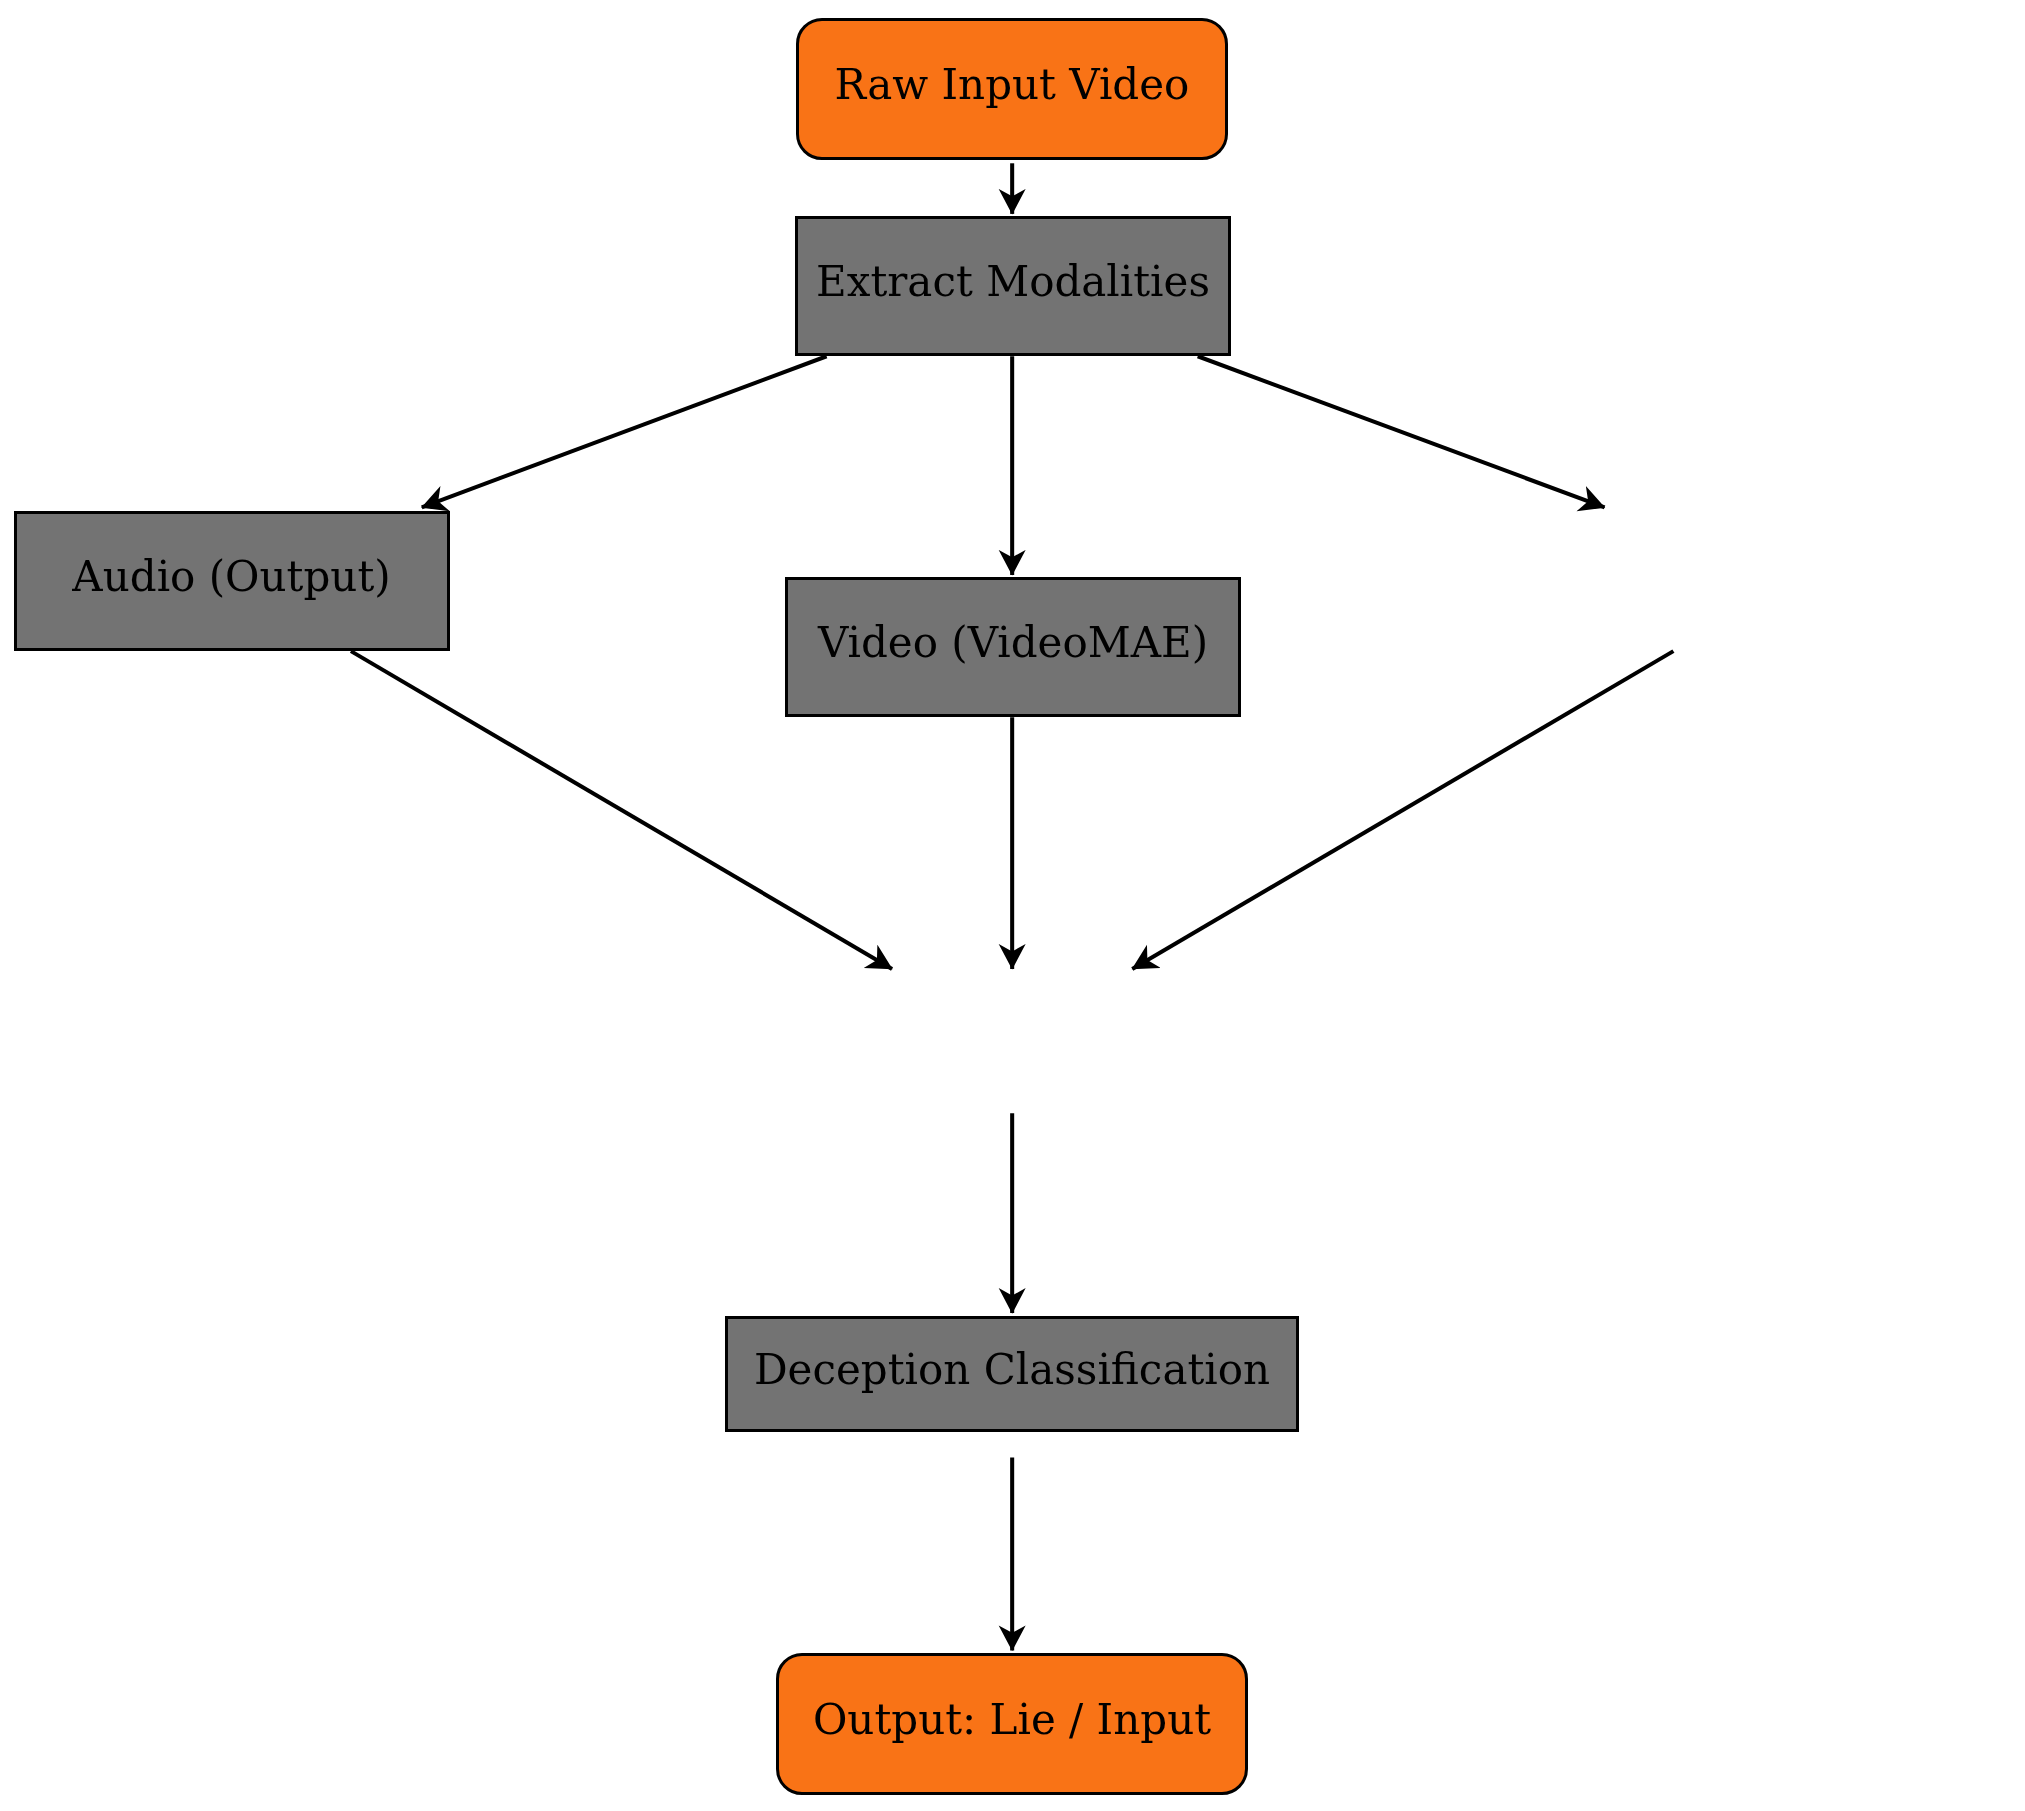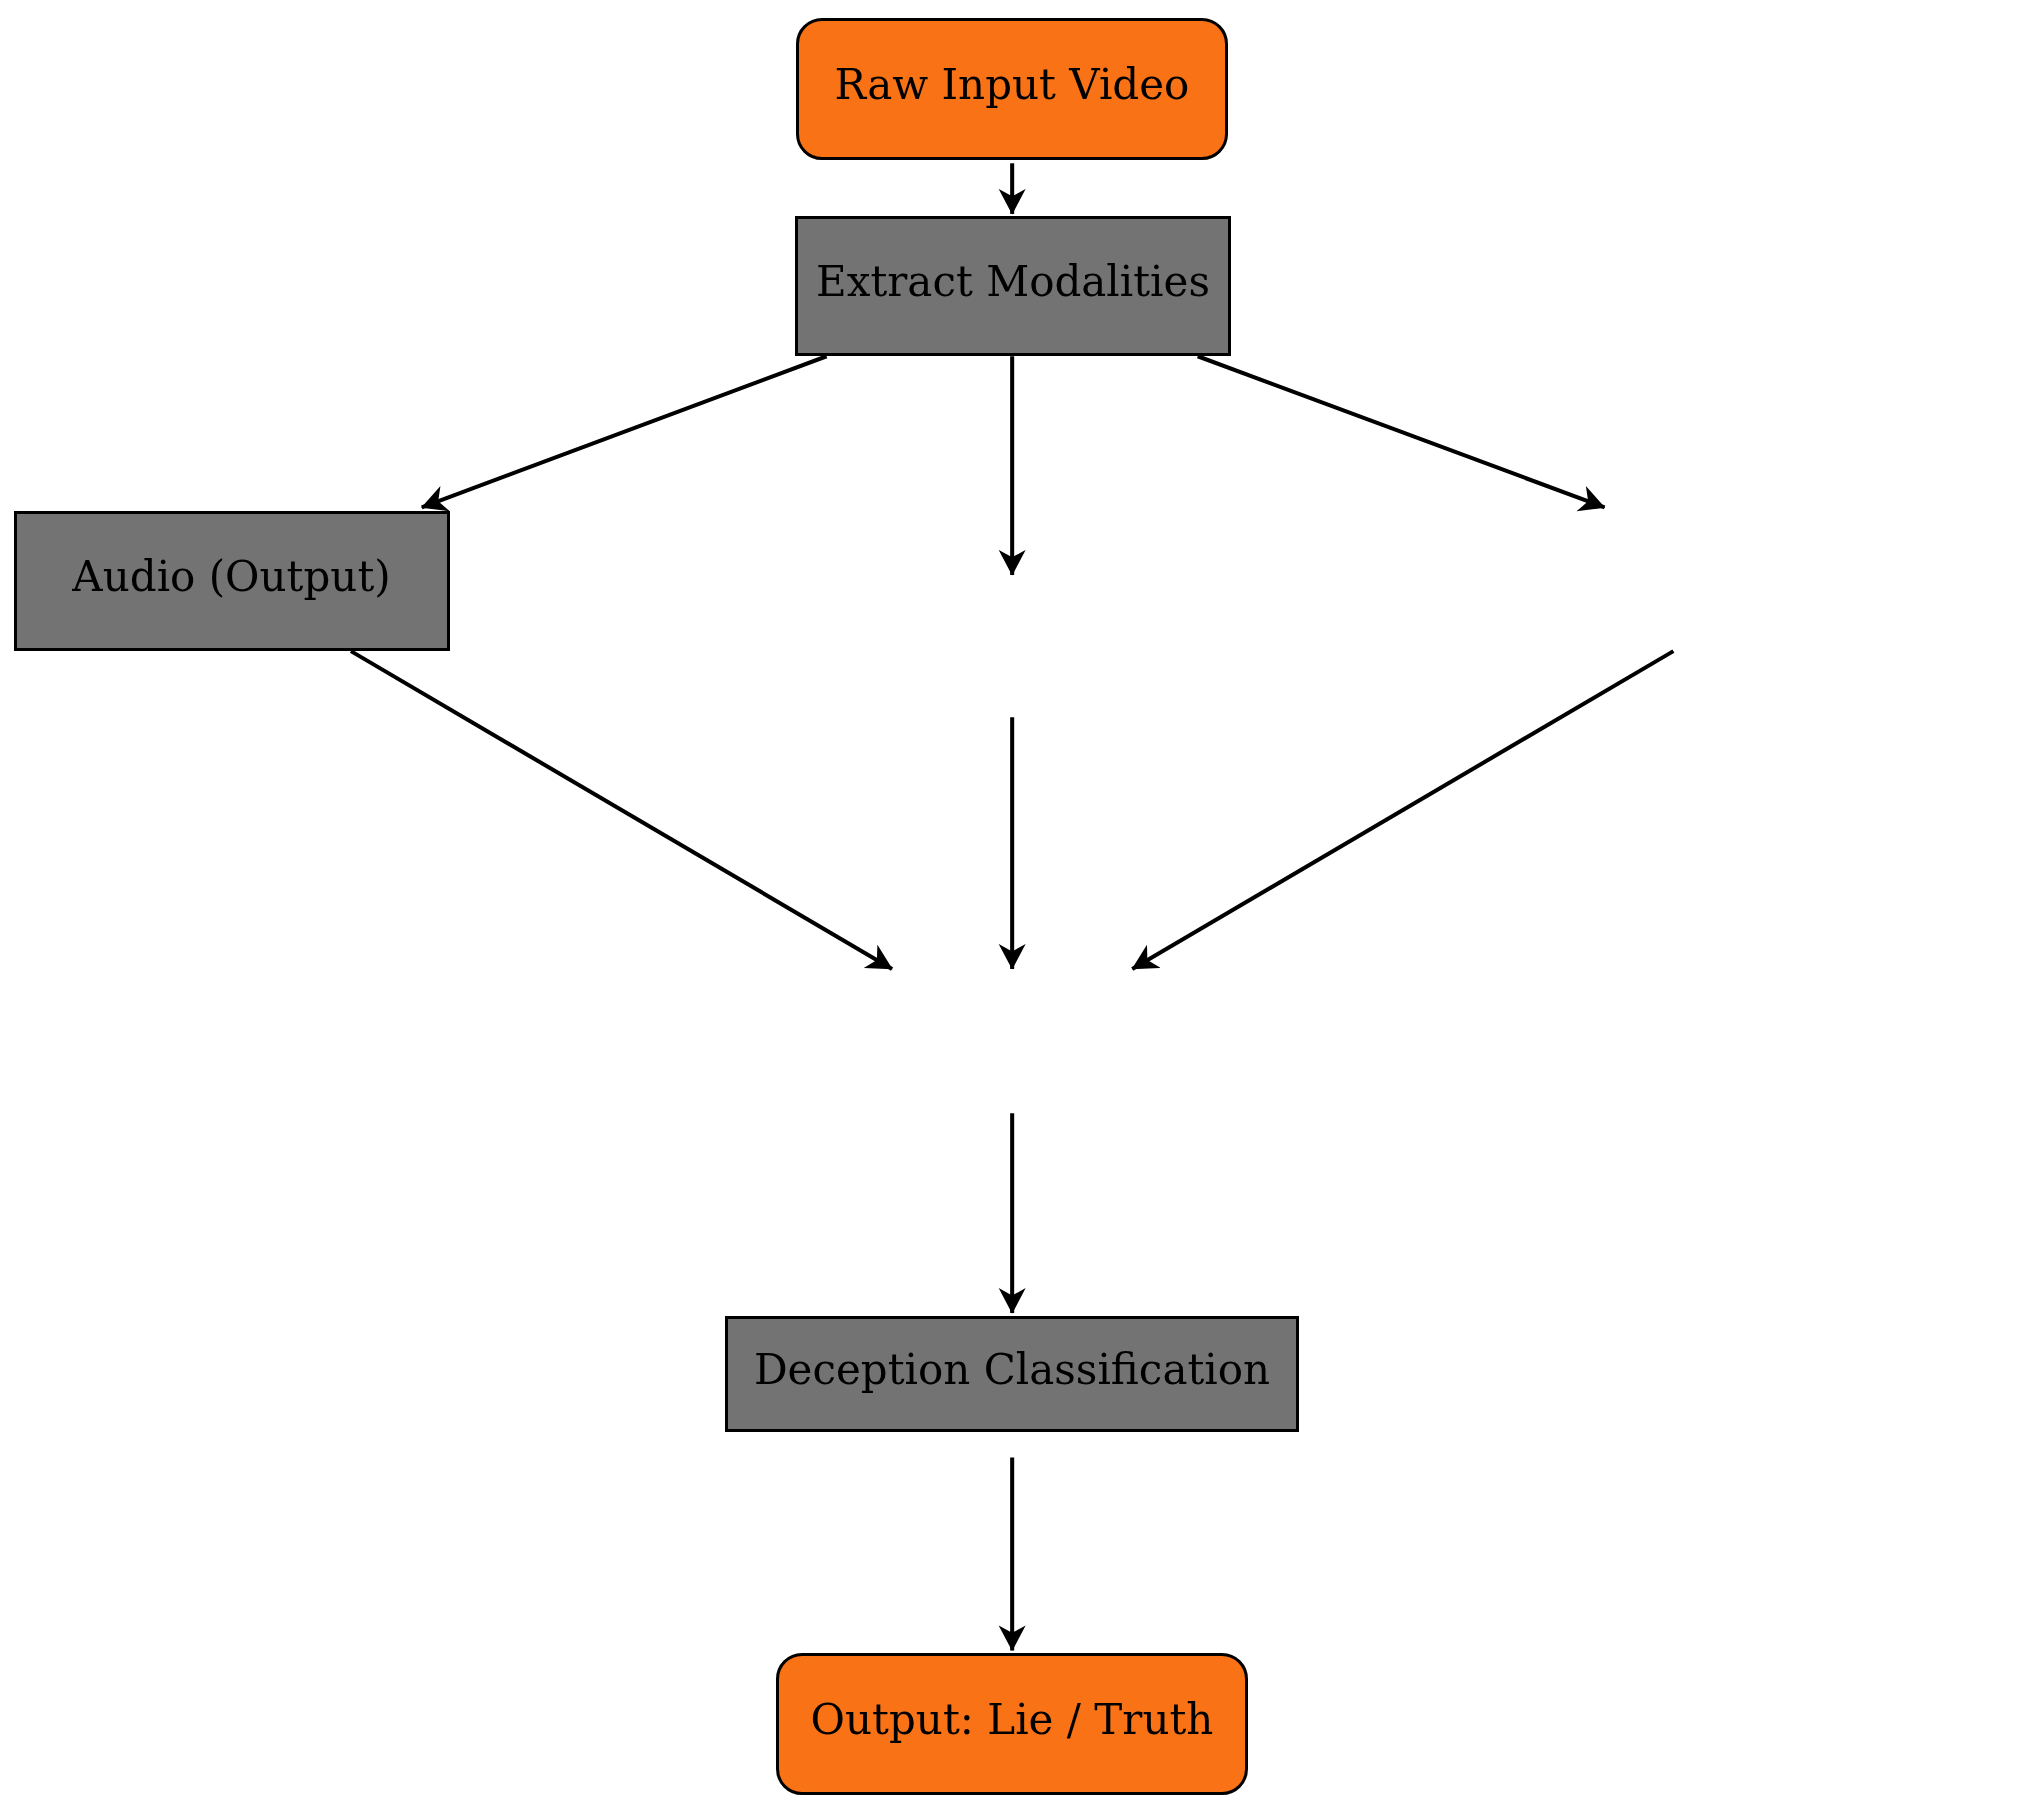--- a/index.html
+++ b/index.html
@@ -77,25 +77,28 @@
   </div>
 
   <div class="node process n-extract">
     <span>Extract Modalities</span>
   </div>
 
   <div class="node process n-audio">
     <span>Audio (Output)</span>
   </div>
 
+  <div class="node process n-video">
+    <span>Video (VideoMAE)</span>
+  </div>
 
 
 
   <div class="node process n-classify">
     <span>Deception Classification</span>
   </div>
 
   <div class="node io n-output">
-    <span>Output: Lie / Truth</span>
+    <span>Output: Lie / Input</span>
   </div>
 
 </div>
 
 
 </body></html>

